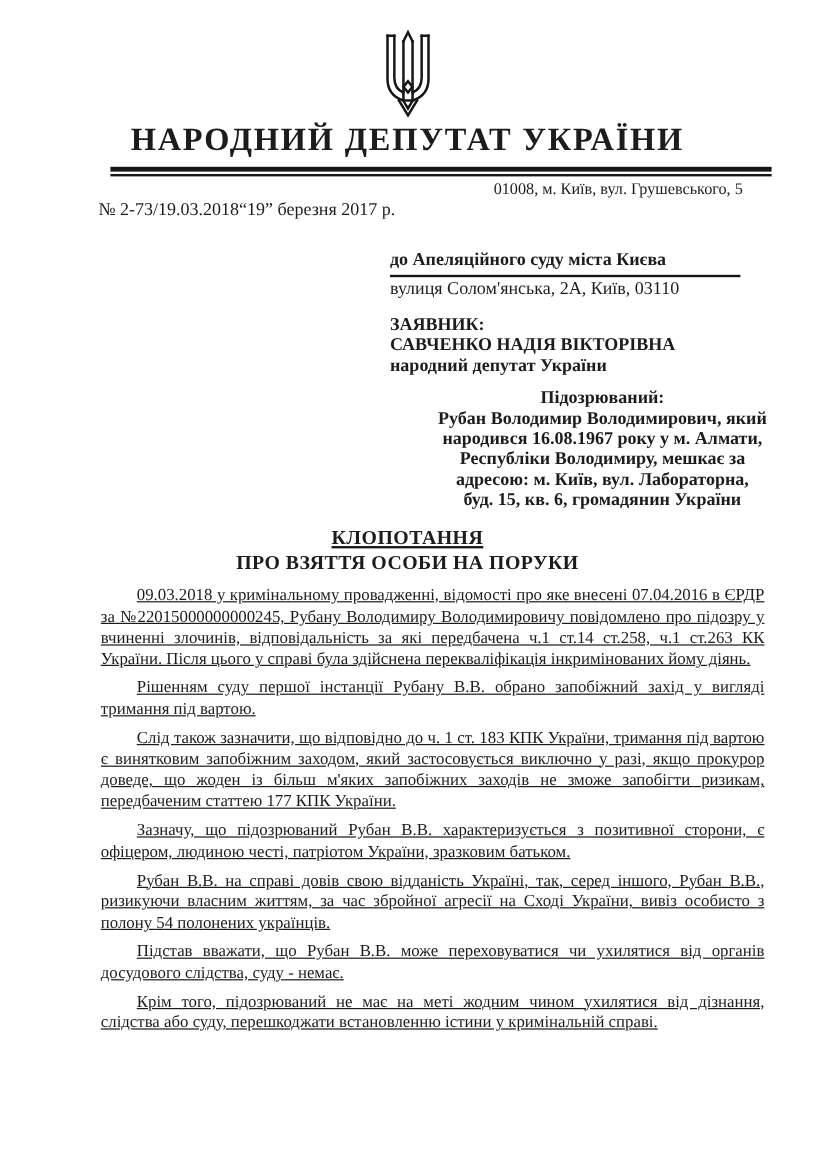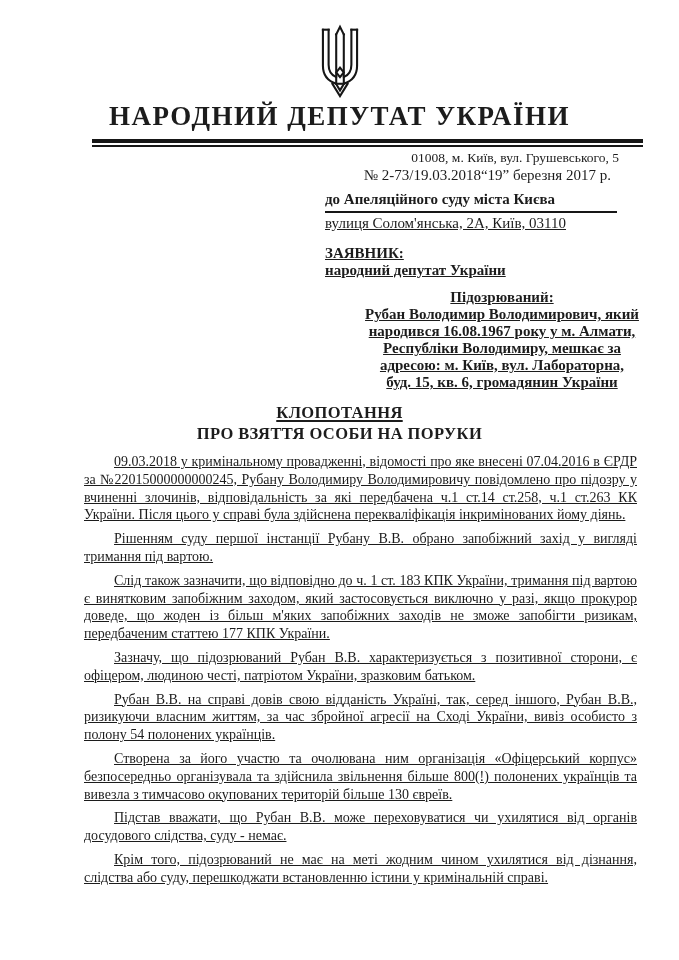--- a/index.html
+++ b/index.html
@@ -37,30 +37,29 @@
     border-bottom: 2px solid #161616;
   }
   .org-address {
     text-align: right;
     font-size: 13.5px;
     margin-top: 3px;
     margin-right: 60px;
   }
   .meta-row {
     display: flex;
-    justify-content: flex-end;
+    justify-content: flex-start;
     margin: 1px 68px 0 82px;
     font-size: 15px;
   }
   .right-block {
     margin-left: 325px;
-    margin-top: 7px;
+    margin-top: 25px;
     font-size: 15px;
     line-height: 17px;
-    text-decoration: underline;
   }
   .court-line {
     font-weight: bold;
     display: inline-block;
     border-bottom: 2.5px solid #161616;
     padding-bottom: 3px;
     padding-right: 62px;
     margin-bottom: 2px;
     white-space: nowrap;
   }
@@ -130,20 +129,21 @@
   </div>
 
   <div class="right-block">
     <div>
       <span class="court-line">до Апеляційного суду міста Києва</span>
     </div>
     <div class="court-address">вулиця Солом'янська, 2А, Київ, 03110</div>
 
     <div class="applicant-block">
       <div>ЗАЯВНИК:</div>
+      <div>САВЧЕНКО НАДІЯ ВІКТОРІВНА</div>
       <div>народний депутат України</div>
     </div>
 
     <div class="suspect-block">
       <div>Підозрюваний:</div>
       <div>Рубан Володимир Володимирович, який</div>
       <div>народився 16.08.1967 року у м. Алмати,</div>
       <div>Республіки Володимиру,  мешкає за</div>
       <div>адресою:  м. Київ, вул. Лабораторна,</div>
       <div>буд. 15, кв. 6,  громадянин України</div>
@@ -154,18 +154,17 @@
     <div><span class="underlined">КЛОПОТАННЯ</span></div>
     <div>ПРО ВЗЯТТЯ ОСОБИ НА ПОРУКИ</div>
   </div>
 
   <div class="body-text">
     <p>09.03.2018 у кримінальному провадженні, відомості про яке внесені 07.04.2016 в ЄРДР за №22015000000000245, Рубану Володимиру Володимировичу повідомлено про підозру у вчиненні злочинів, відповідальність за які передбачена ч.1 ст.14 ст.258, ч.1 ст.263 КК України. Після цього  у справі була здійснена перекваліфікація інкримінованих йому діянь.</p>
     <p>Рішенням суду першої інстанції Рубану В.В. обрано запобіжний захід у вигляді тримання під вартою.</p>
     <p>Слід також зазначити, що відповідно до ч. 1 ст. 183 КПК України, тримання під вартою є винятковим запобіжним заходом, який застосовується виключно у разі, якщо прокурор доведе, що жоден із більш м'яких запобіжних заходів не зможе запобігти ризикам, передбаченим статтею 177 КПК України.</p>
     <p>Зазначу, що підозрюваний Рубан В.В. характеризується з позитивної сторони, є офіцером, людиною честі, патріотом України, зразковим батьком.</p>
     <p>Рубан В.В. на справі довів свою відданість Україні, так, серед іншого, Рубан В.В., ризикуючи власним життям, за час збройної агресії на Сході України, вивіз особисто з полону 54 полонених українців.</p>
-    <p>Створена за його участю та очолювана ним  організація «Офіцерський корпус» безпосередньо організувала та здійснила звільнення більше 800(!) полонених українців та вивезла з тимчасово окупованих  територій більше 130 євреїв.</p>
     <p>Підстав вважати, що Рубан В.В. може переховуватися чи ухилятися від органів досудового слідства, суду - немає.</p>
     <p>Крім того, підозрюваний не має на меті жодним чином ухилятися від дізнання, слідства або суду, перешкоджати встановленню істини у кримінальній справі.</p>
   </div>
 
 </div>
 
 </body></html>

